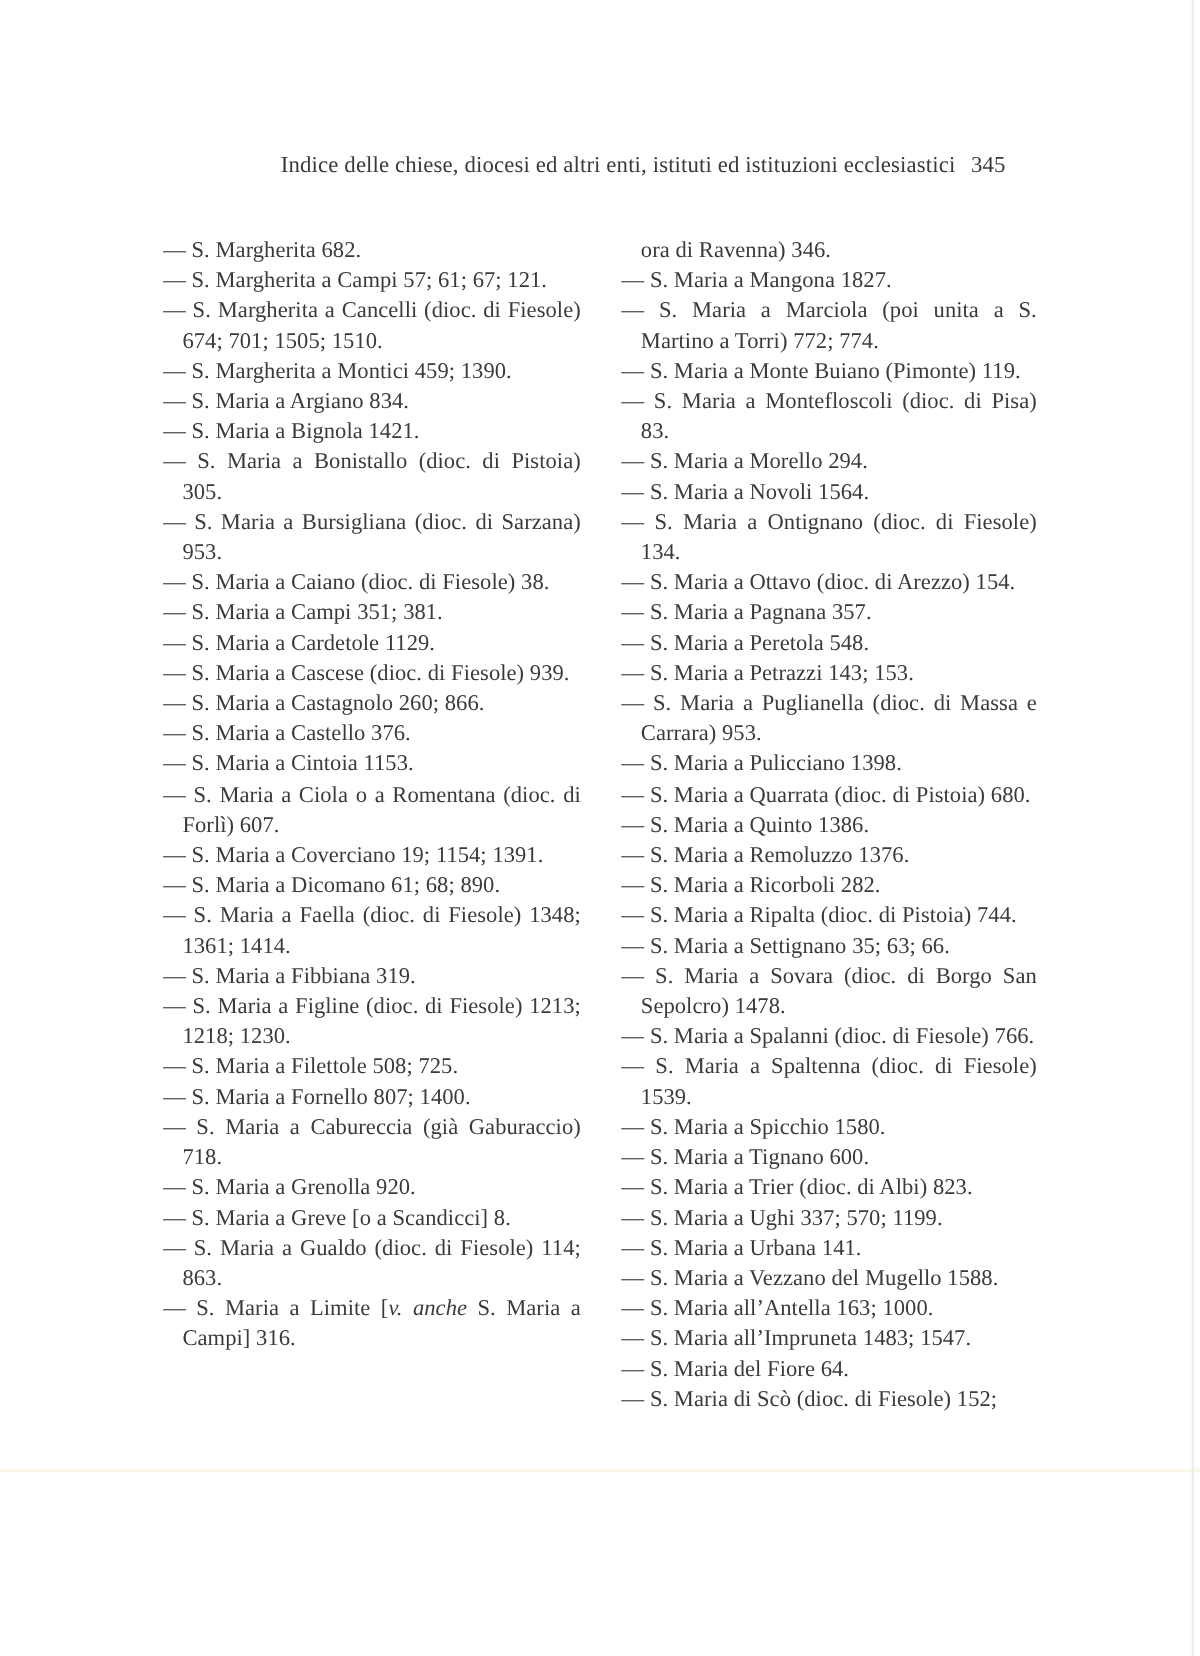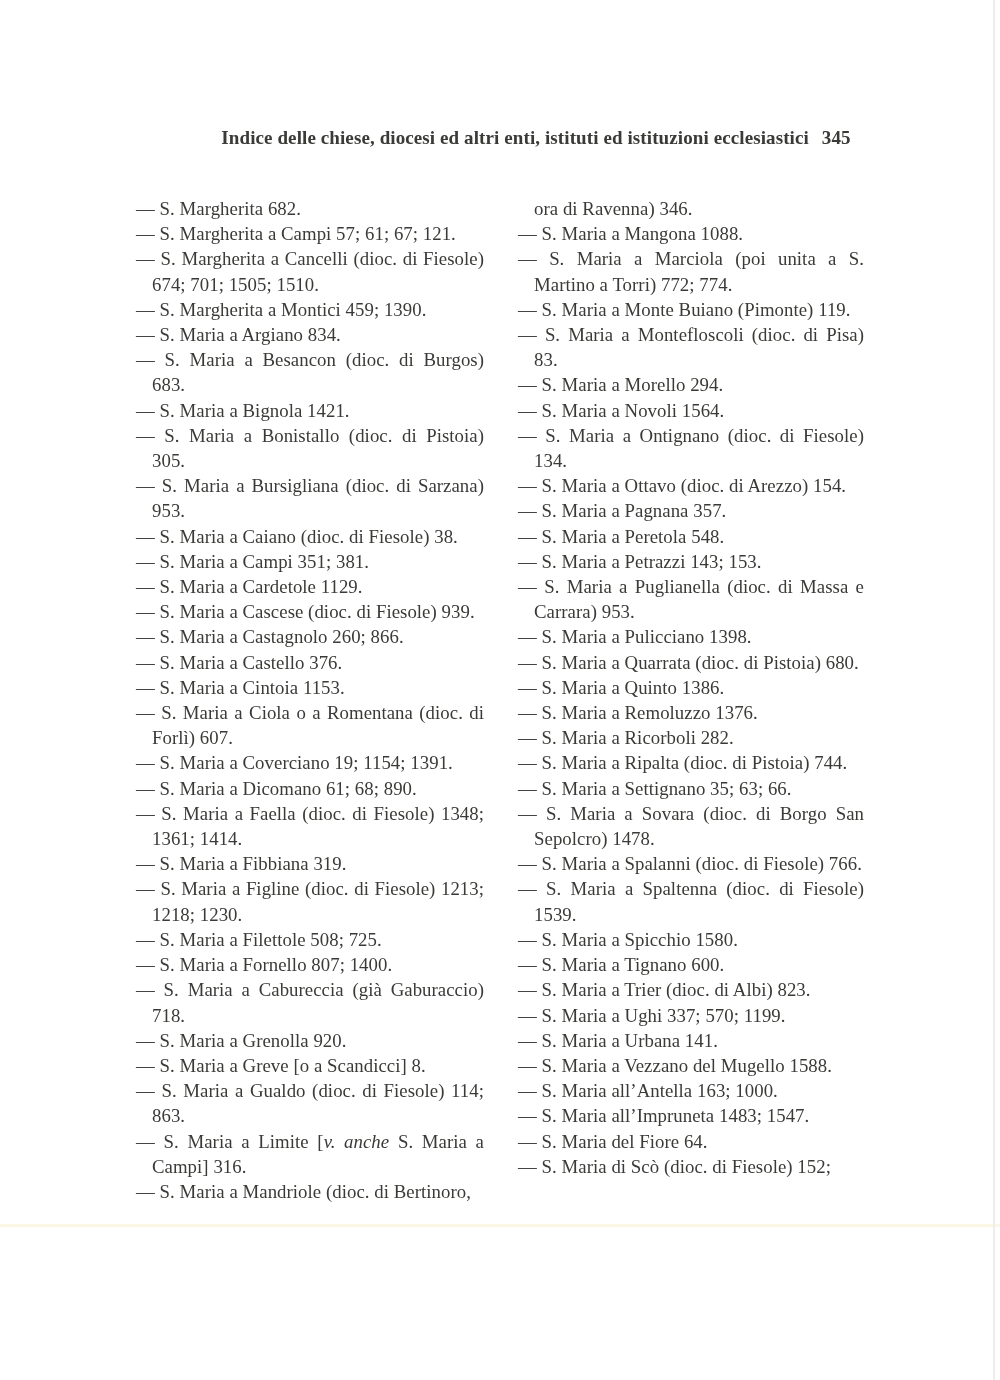--- a/index.html
+++ b/index.html
@@ -16,21 +16,20 @@
     position: absolute;
     top: 127px;
     left: 0;
     width: 100%;
     padding-left: 72px;
     box-sizing: border-box;
     text-align: center;
     font-size: 19px;
     letter-spacing: 0.1px;
     white-space: nowrap;
-    font-weight: bold;
   }
   .header .pagenum { margin-left: 13px; }
   .col {
     position: absolute;
     top: 196px;
     font-size: 18.8px;
     line-height: 25.2px;
     text-align: justify;
     letter-spacing: 0.05px;
   }
@@ -71,21 +70,20 @@
   <div class="header">
     <span>Indice delle chiese, diocesi ed altri enti, istituti ed istituzioni ecclesiastici</span><span class="pagenum">345</span>
   </div>
 
   <div class="col col-left">
       <div class="entry">— S. Margherita 682.</div>
       <div class="entry">— S. Margherita a Campi 57; 61; 67; 121.</div>
       <div class="entry">— S. Margherita a Cancelli (dioc. di Fiesole) 674; 701; 1505; 1510.</div>
       <div class="entry">— S. Margherita a Montici 459; 1390.</div>
       <div class="entry">— S. Maria a Argiano 834.</div>
-      <div class="entry">— S. Maria a Besancon (dioc. di Burgos) 683.</div>
       <div class="entry">— S. Maria a Bignola 1421.</div>
       <div class="entry">— S. Maria a Bonistallo (dioc. di Pistoia) 305.</div>
       <div class="entry">— S. Maria a Bursigliana (dioc. di Sarzana) 953.</div>
       <div class="entry">— S. Maria a Caiano (dioc. di Fiesole) 38.</div>
       <div class="entry">— S. Maria a Campi 351; 381.</div>
       <div class="entry">— S. Maria a Cardetole 1129.</div>
       <div class="entry">— S. Maria a Cascese (dioc. di Fiesole) 939.</div>
       <div class="entry">— S. Maria a Castagnolo 260; 866.</div>
       <div class="entry">— S. Maria a Castello 376.</div>
       <div class="entry">— S. Maria a Cintoia 1153.</div>
@@ -95,25 +93,24 @@
       <div class="entry">— S. Maria a Faella (dioc. di Fiesole) 1348; 1361; 1414.</div>
       <div class="entry">— S. Maria a Fibbiana 319.</div>
       <div class="entry">— S. Maria a Figline (dioc. di Fiesole) 1213; 1218; 1230.</div>
       <div class="entry">— S. Maria a Filettole 508; 725.</div>
       <div class="entry">— S. Maria a Fornello 807; 1400.</div>
       <div class="entry">— S. Maria a Cabureccia (già Gaburaccio) 718.</div>
       <div class="entry">— S. Maria a Grenolla 920.</div>
       <div class="entry">— S. Maria a Greve [o a Scandicci] 8.</div>
       <div class="entry">— S. Maria a Gualdo (dioc. di Fiesole) 114; 863.</div>
       <div class="entry">— S. Maria a Limite [<span class="it">v. anche</span> S. Maria a Campi] 316.</div>
-      <div class="entry">— S. Maria a Mandriole (dioc. di Bertinoro,</div>
     </div>
   <div class="col col-right">
       <div class="entry continuation">ora di Ravenna) 346.</div>
-      <div class="entry">— S. Maria a Mangona 1088.</div>
+      <div class="entry">— S. Maria a Mangona 1827.</div>
       <div class="entry">— S. Maria a Marciola (poi unita a S. Martino a Torri) 772; 774.</div>
       <div class="entry">— S. Maria a Monte Buiano (Pimonte) 119.</div>
       <div class="entry">— S. Maria a Montefloscoli (dioc. di Pisa) 83.</div>
       <div class="entry">— S. Maria a Morello 294.</div>
       <div class="entry">— S. Maria a Novoli 1564.</div>
       <div class="entry">— S. Maria a Ontignano (dioc. di Fiesole) 134.</div>
       <div class="entry">— S. Maria a Ottavo (dioc. di Arezzo) 154.</div>
       <div class="entry">— S. Maria a Pagnana 357.</div>
       <div class="entry">— S. Maria a Peretola 548.</div>
       <div class="entry">— S. Maria a Petrazzi 143; 153.</div>

